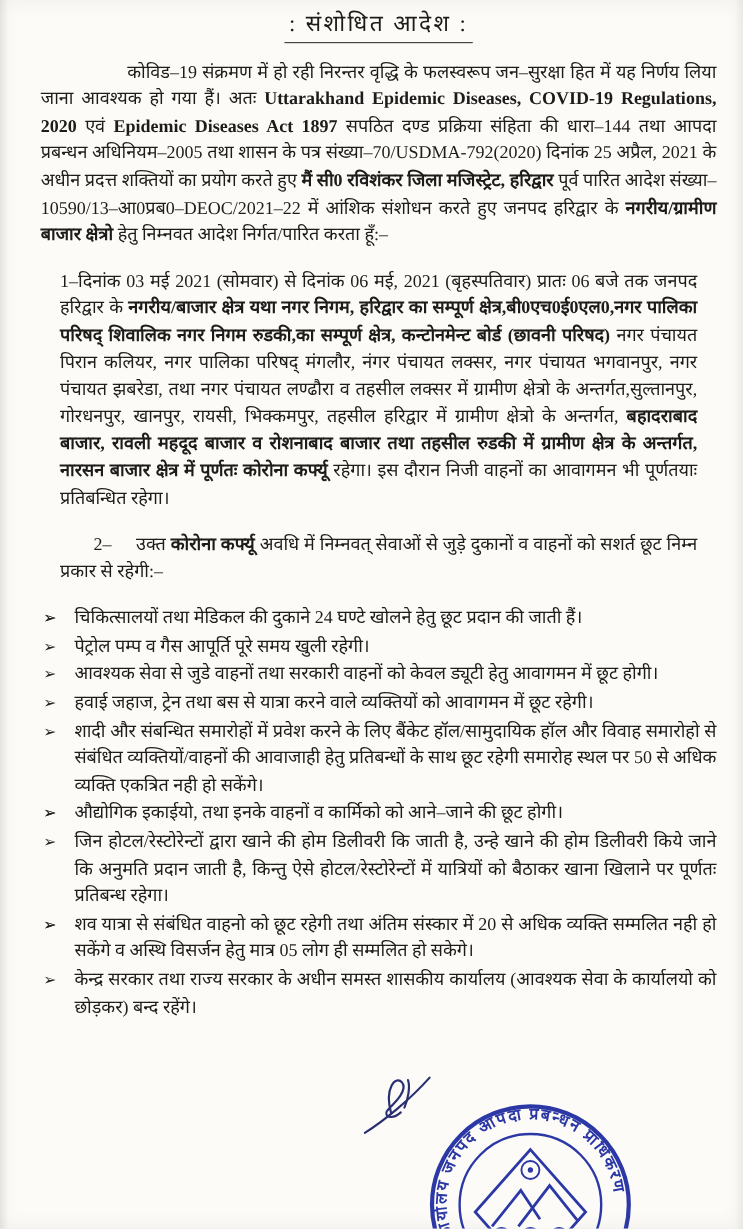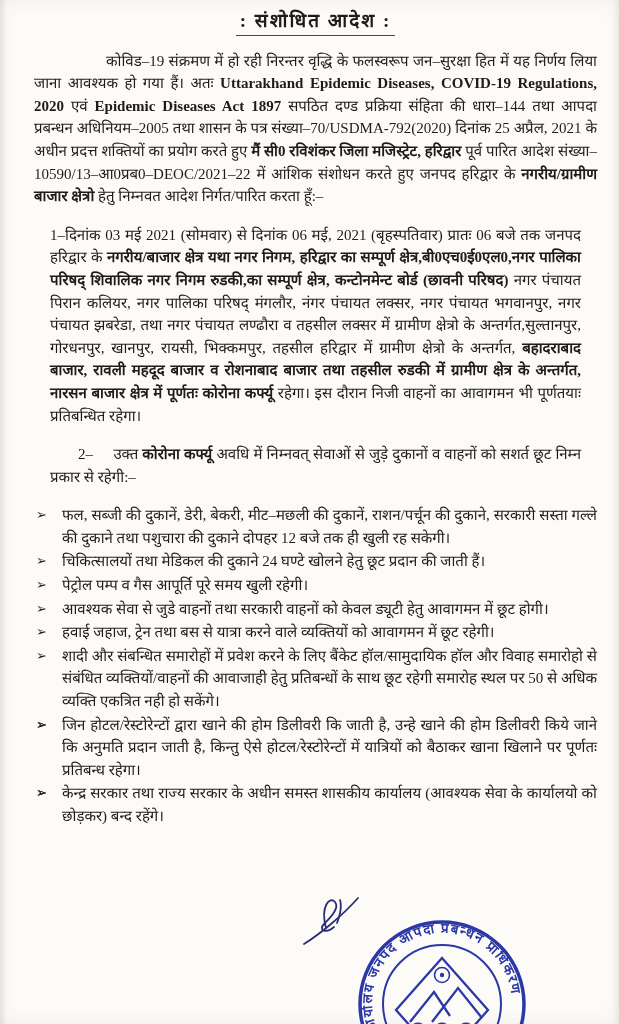--- a/index.html
+++ b/index.html
@@ -15,21 +15,21 @@
     box-shadow:inset 0 0 18px rgba(0,0,0,0.06);
   }
   .doc{
     position:absolute;left:34px;right:22px;top:10px;
     font-size:15px;line-height:22.6px;
     text-align:justify;
   }
   .title-wrap{text-align:center;margin-bottom:14px;}
   .doc-title{
     display:inline-block;
-    font-size:19px;font-weight:bold;
+    font-size:19px;font-weight:normal;
     letter-spacing:2px;
     border-bottom:1.5px solid #4a4845;
     padding:0 4px 2px 4px;
   }
   .para{margin:16px;}
   .para-indent{margin:0;text-indent:72px;}
   .para-indent-sm{margin:16px;text-indent:28px;}
   .bullet{
     position:relative;
     margin:1px 0 1px 28px;
@@ -48,31 +48,31 @@
 <div class="page">
 
   <div class="doc">
     <div class="title-wrap">
       <span class="doc-title">: संशोधित आदेश :</span>
     </div>
     <div id="paragraphs">
         <div class="para-indent"><span class="">कोविड–19 संक्रमण में हो रही निरन्तर वृद्धि के फलस्वरूप जन–सुरक्षा हित में यह निर्णय लिया जाना आवश्यक हो गया हैं। अतः </span><span class="b">Uttarakhand Epidemic Diseases, COVID-19 Regulations, 2020</span><span class=""> एवं </span><span class="b">Epidemic Diseases Act 1897</span><span class=""> सपठित दण्ड प्रक्रिया संहिता की धारा–144 तथा आपदा प्रबन्धन अधिनियम–2005 तथा शासन के पत्र संख्या–70/USDMA-792(2020) दिनांक 25 अप्रैल, 2021 के अधीन प्रदत्त शक्तियों का प्रयोग करते हुए </span><span class="b">मैं सी0 रविशंकर जिला मजिस्ट्रेट, हरिद्वार</span><span class=""> पूर्व पारित आदेश संख्या–10590/13–आ0प्रब0–DEOC/2021–22 में आंशिक संशोधन करते हुए जनपद हरिद्वार के </span><span class="b">नगरीय/ग्रामीण बाजार क्षेत्रो</span><span class=""> हेतु निम्नवत आदेश निर्गत/पारित करता हूँ:–</span></div>
         <div class="para"><span class="">1–दिनांक 03 मई 2021 (सोमवार) से दिनांक 06 मई, 2021 (बृहस्पतिवार) प्रातः 06 बजे तक जनपद हरिद्वार के </span><span class="b">नगरीय/बाजार क्षेत्र यथा नगर निगम, हरिद्वार का सम्पूर्ण क्षेत्र,बी0एच0ई0एल0,नगर पालिका परिषद् शिवालिक नगर निगम रुडकी,का सम्पूर्ण क्षेत्र, कन्टोनमेन्ट बोर्ड (छावनी परिषद)</span><span class=""> नगर पंचायत पिरान कलियर, नगर पालिका परिषद् मंगलौर, नंगर पंचायत लक्सर, नगर पंचायत भगवानपुर, नगर पंचायत झबरेडा, तथा नगर पंचायत लण्ढौरा व तहसील लक्सर में ग्रामीण क्षेत्रो के अन्तर्गत,सुल्तानपुर, गोरधनपुर, खानपुर, रायसी, भिक्कमपुर, तहसील हरिद्वार में ग्रामीण क्षेत्रो के अन्तर्गत, </span><span class="b">बहादराबाद बाजार, रावली महदूद बाजार व रोशनाबाद बाजार तथा तहसील रुडकी में ग्रामीण क्षेत्र के अन्तर्गत, नारसन बाजार क्षेत्र में पूर्णतः </span><span class="b">कोरोना कर्फ्यू</span><span class=""> रहेगा। इस दौरान निजी वाहनों का आवागमन भी पूर्णतयाः प्रतिबन्धित रहेगा।</span></div>
         <div class="para-indent-sm"><span class="">2–&nbsp;&nbsp;&nbsp;&nbsp;&nbsp;उक्त </span><span class="b">कोरोना कर्फ्यू</span><span class=""> अवधि में निम्नवत् सेवाओं से जुड़े दुकानों व वाहनों को सशर्त छूट निम्न प्रकार से रहेगी:–</span></div>
-        <div class="bullet"><span class="marker">➢</span><span class="">फल, सब्जी की दुकानें, डेरी, बेकरी, मीट–मछली की दुकानें, राशन/पर्चून की दुकाने, सरकारी सस्ता गल्ले की दुकाने तथा पशुचारा की दुकाने दोपहर 12 बजे तक ही खुली रह सकेगी।</span></div>
+        <div class="bullet"><span class="marker">➢</span></div>
         <div class="bullet"><span class="marker">➢</span><span class="">चिकित्सालयों तथा मेडिकल की दुकाने 24 घण्टे खोलने हेतु छूट प्रदान की जाती हैं।</span></div>
         <div class="bullet"><span class="marker">➢</span><span class="">पेट्रोल पम्प व गैस आपूर्ति पूरे समय खुली रहेगी।</span></div>
         <div class="bullet"><span class="marker">➢</span><span class="">आवश्यक सेवा से जुडे वाहनों तथा सरकारी वाहनों को केवल ड्यूटी हेतु आवागमन में छूट होगी।</span></div>
         <div class="bullet"><span class="marker">➢</span><span class="">हवाई जहाज, ट्रेन तथा बस से यात्रा करने वाले व्यक्तियों को आवागमन में छूट रहेगी।</span></div>
         <div class="bullet"><span class="marker">➢</span><span class="">शादी और संबन्धित समारोहों में प्रवेश करने के लिए बैंकेट हॉल/सामुदायिक हॉल और विवाह समारोहो से संबंधित व्यक्तियों/वाहनों की आवाजाही हेतु प्रतिबन्धों के साथ छूट रहेगी समारोह स्थल पर 50 से अधिक व्यक्ति एकत्रित नही हो सकेंगे।</span></div>
         <div class="bullet"><span class="marker">➢</span></div>
-        <div class="bullet"><span class="marker">➢</span></div>
+        <div class="bullet"><span class="marker">➢</span><span class="">औद्योगिक इकाईयो, तथा इनके वाहनों व कार्मिको को आने–जाने की छूट होगी।</span></div>
         <div class="bullet"><span class="marker">➢</span><span class="">जिन होटल/रेस्टोरेन्टों द्वारा खाने की होम डिलीवरी कि जाती है, उन्हे खाने की होम डिलीवरी किये जाने कि अनुमति प्रदान जाती है, किन्तु ऐसे होटल/रेस्टोरेन्टों में यात्रियों को बैठाकर खाना खिलाने पर पूर्णतः प्रतिबन्ध रहेगा।</span></div>
         <div class="bullet"><span class="marker">➢</span></div>
-        <div class="bullet"><span class="marker">➢</span></div>
+        <div class="bullet"><span class="marker">➢</span><span class="">शव यात्रा से संबंधित वाहनो को छूट रहेगी तथा अंतिम संस्कार में 20 से अधिक व्यक्ति सम्मलित नही हो सकेंगे व अस्थि विसर्जन हेतु मात्र 05 लोग ही सम्मलित हो सकेगे।</span></div>
         <div class="bullet"><span class="marker">➢</span><span class="">केन्द्र सरकार तथा राज्य सरकार के अधीन समस्त शासकीय कार्यालय (आवश्यक सेवा के कार्यालयो को छोड़कर) बन्द रहेंगे।</span></div>
       </div>
   </div>
 
   <div class="sig">
     <svg width="70" height="62" viewBox="0 0 70 62">
       <g fill="none" stroke="#2a2f72" stroke-width="1.8" stroke-linecap="round">
         <path d="M30,38 C24,16 34,6 39,12 C44,18 34,28 28,34 C22,40 30,44 38,37"></path>
         <path d="M44,10 C46,16 44,26 41,33"></path>
         <path d="M8,54 C24,44 46,26 62,8"></path>

